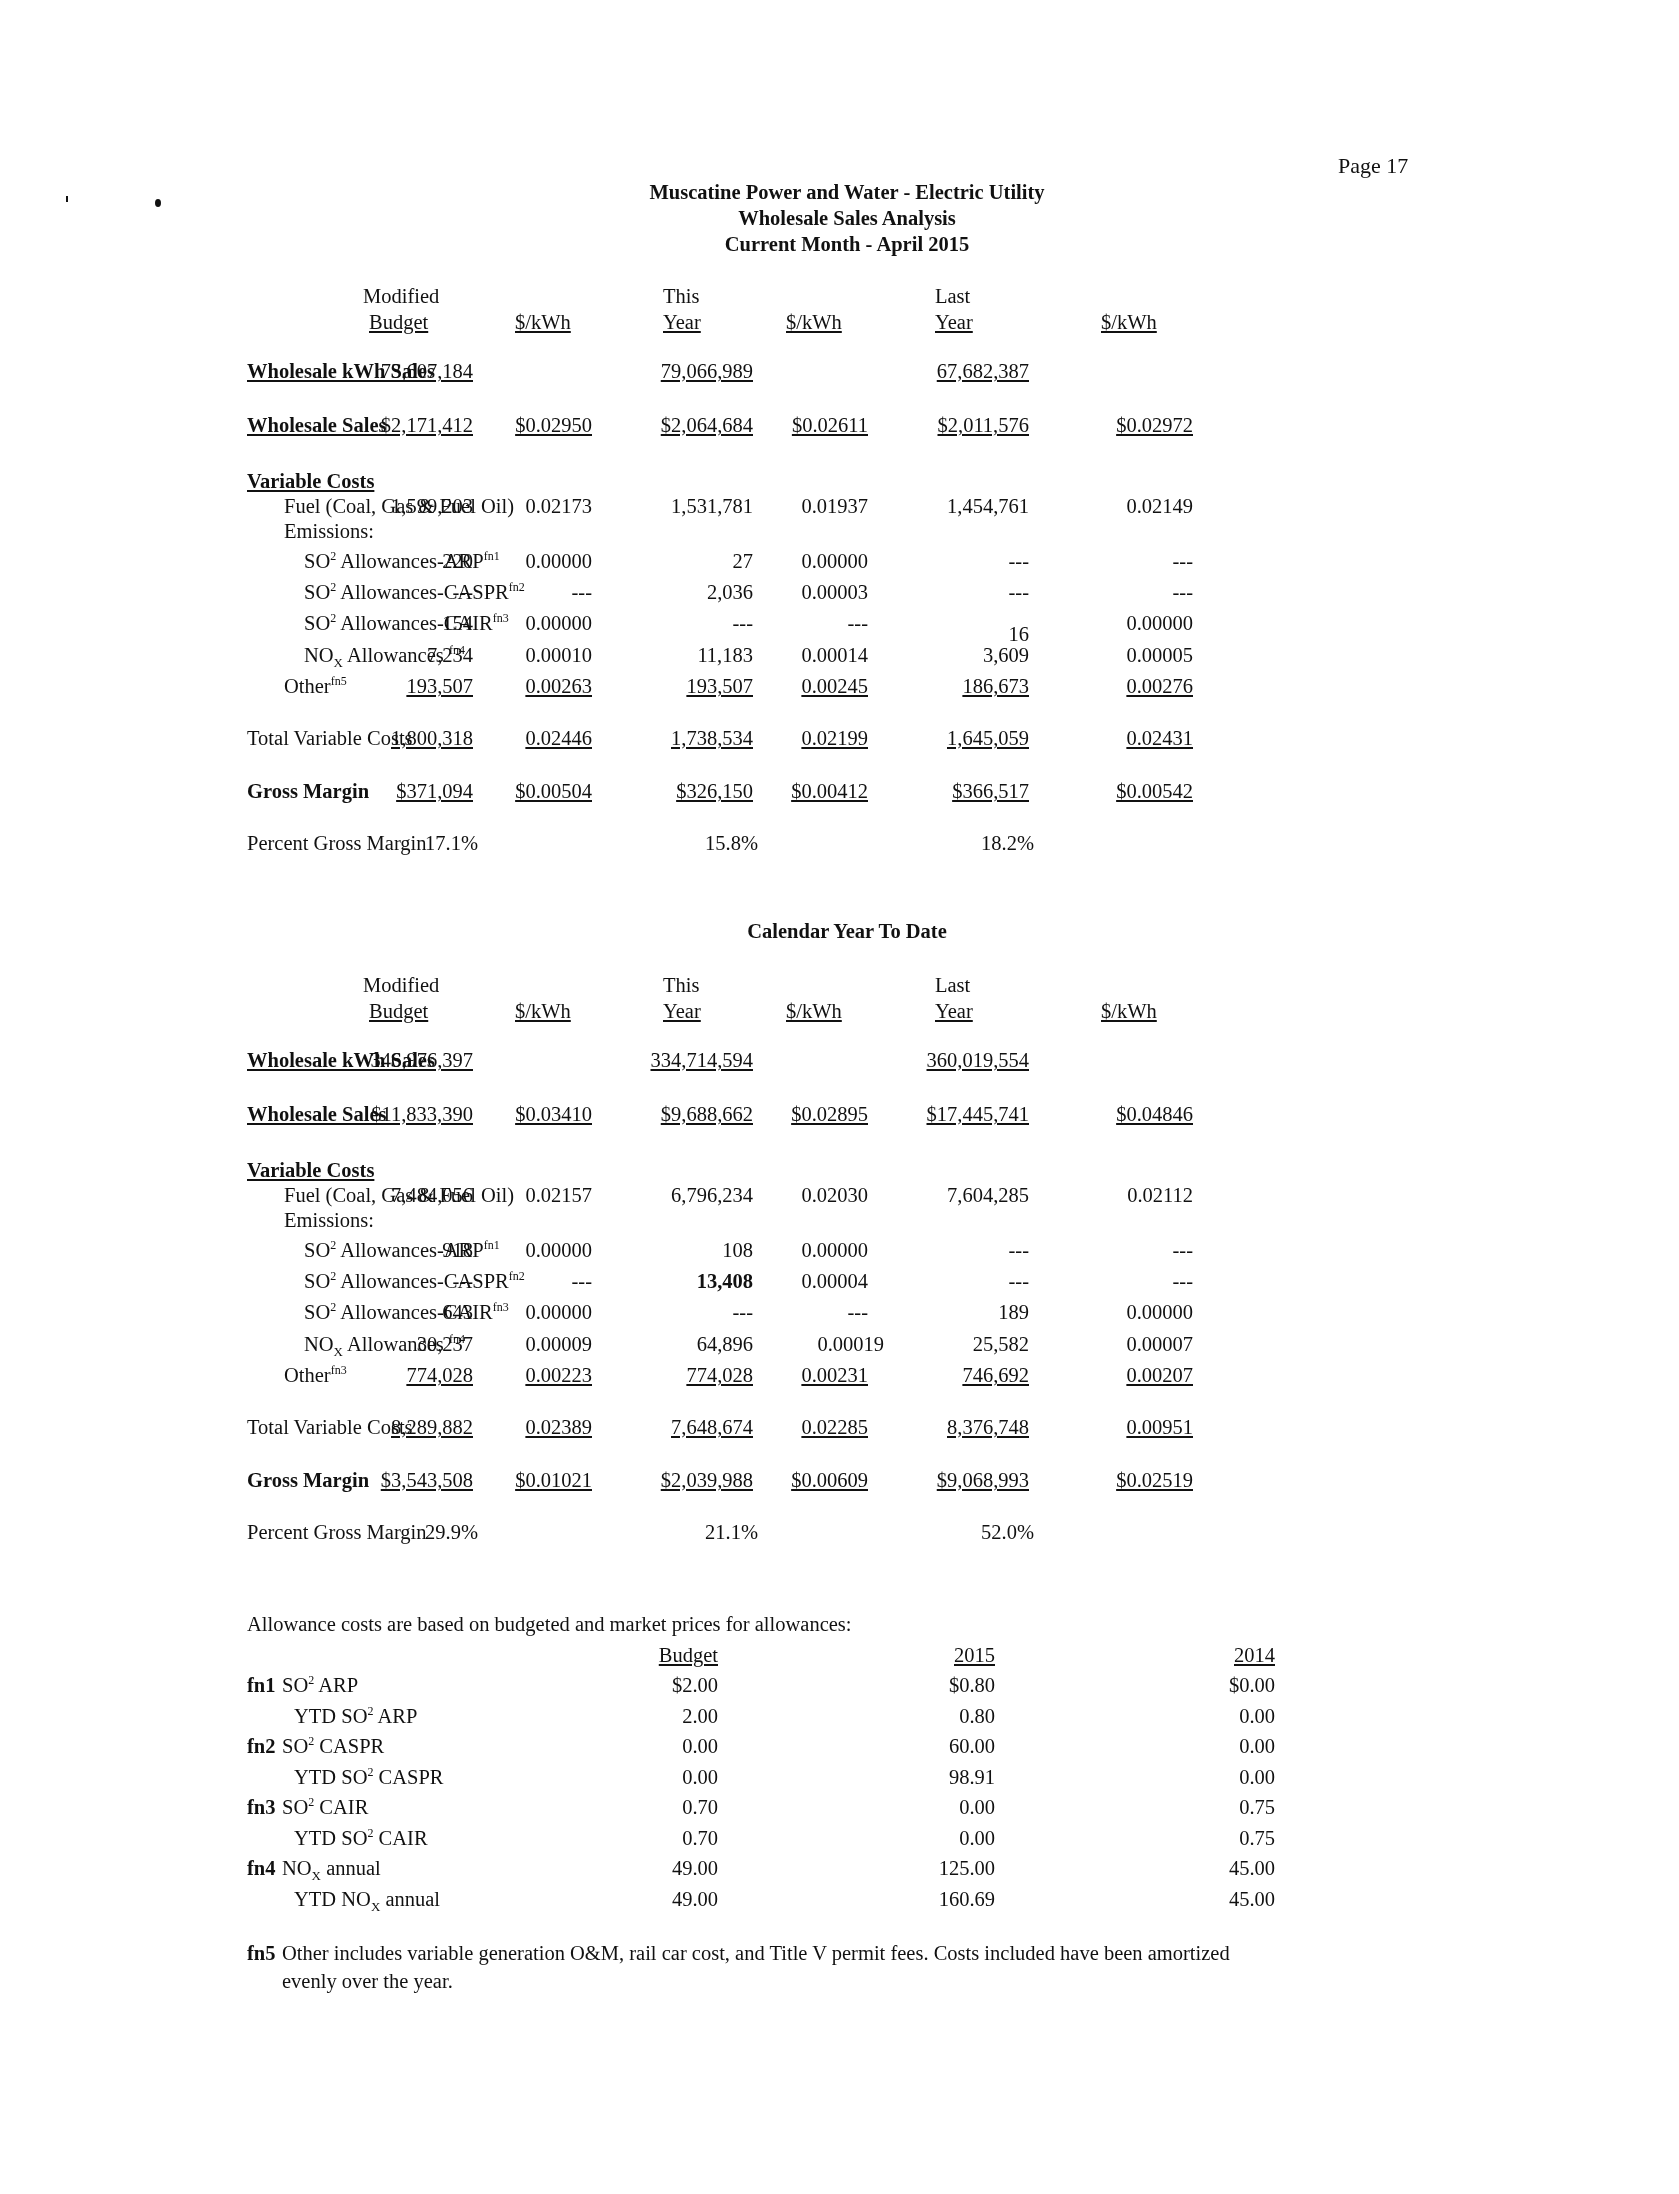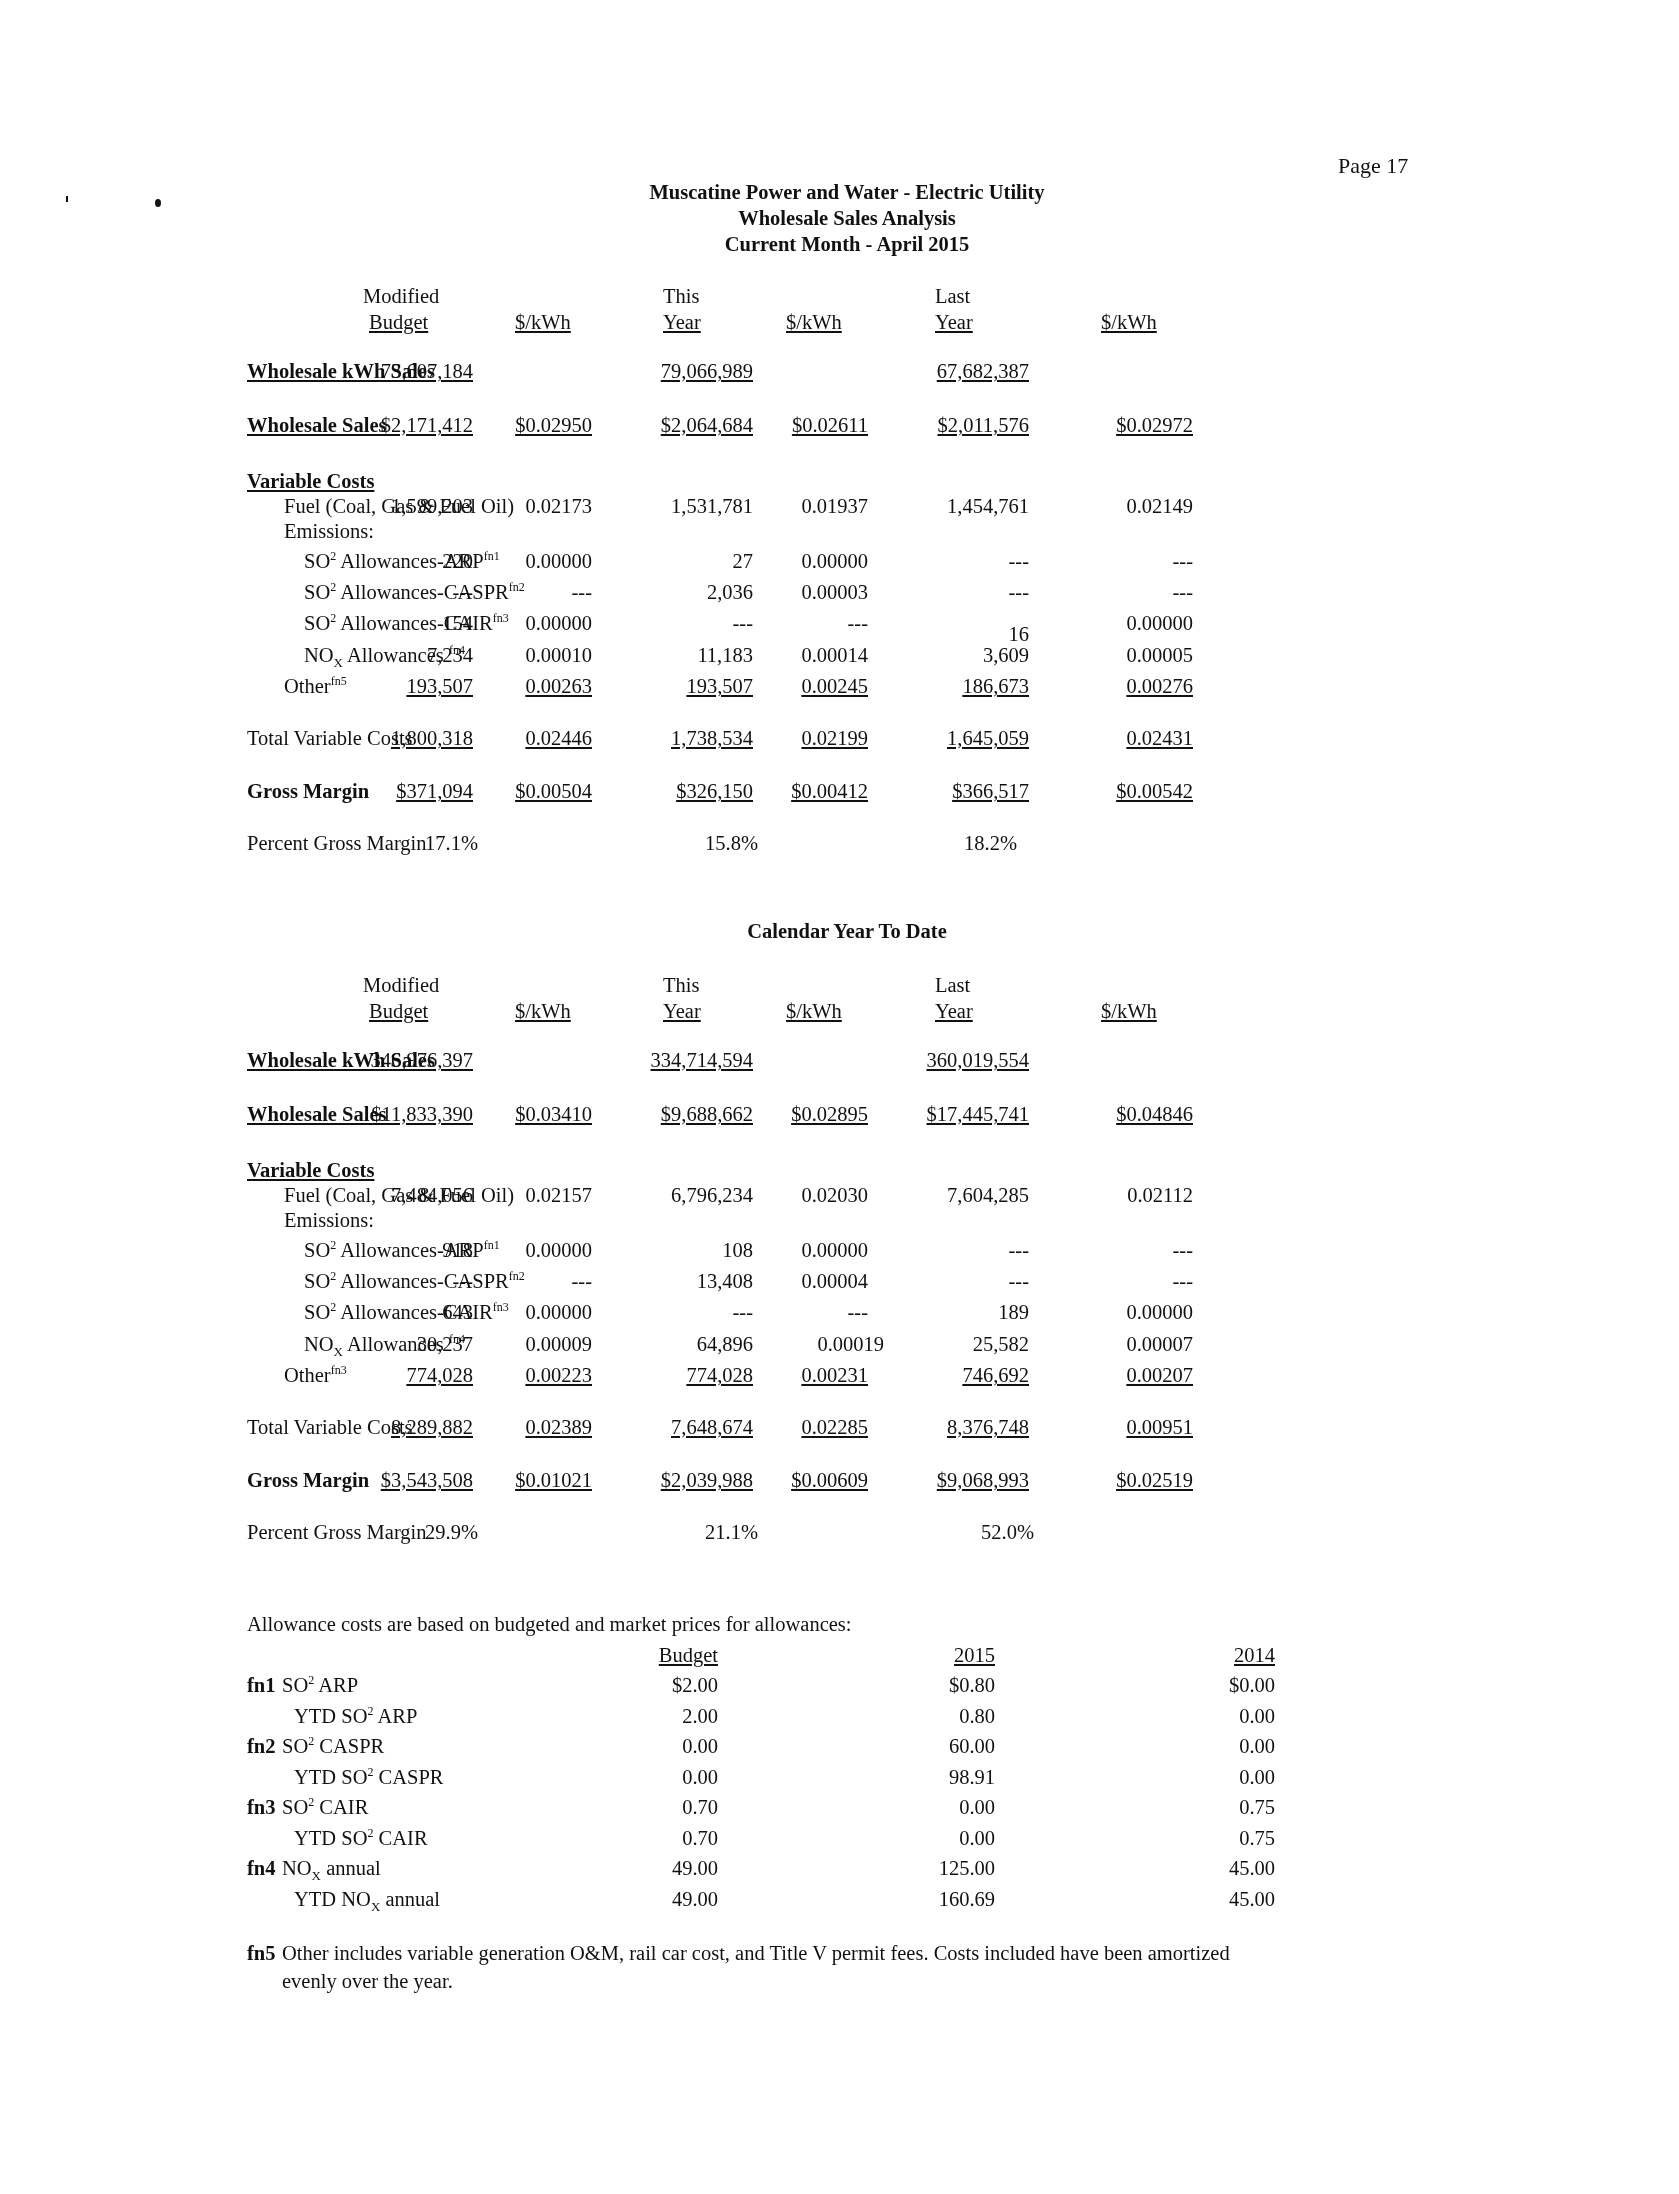--- a/index.html
+++ b/index.html
@@ -151,21 +151,21 @@
       <div class="c u" style="right: 855px;">$0.00504</div>
       <div class="c u" style="right: 694px;">$326,150</div>
       <div class="c u" style="right: 579px;">$0.00412</div>
       <div class="c u" style="right: 418px;">$366,517</div>
       <div class="c u" style="right: 254px;">$0.00542</div>
     </div>
     <div class="row" style="top: 547px;">
       <div class="lbl"><span>Percent Gross Margin</span></div>
       <div class="c" style="right: 969px;">17.1%</div>
       <div class="c" style="right: 689px;">15.8%</div>
-      <div class="c" style="right: 430px;">18.2%</div>
+      <div class="c" style="right: 413px;">18.2%</div>
     </div>
   </div>
 
 <div class="abs section-title" style="top:920px;">
   <span>Calendar Year To Date</span>
 </div>
 
 <div class="tbl" id="tbl-ytd" style="top:974px;height:600px;">
     <div class="hdr" style="left: 116px; top: 0px;">Modified</div>
     <div class="hdr" style="left: 416px; top: 0px;">This</div>
@@ -212,21 +212,21 @@
       <div class="c" style="right: 855px;">0.00000</div>
       <div class="c" style="right: 694px;">108</div>
       <div class="c" style="right: 579px;">0.00000</div>
       <div class="c" style="right: 418px;">---</div>
       <div class="c" style="right: 254px;">---</div>
     </div>
     <div class="row" style="top: 296px;">
       <div class="lbl i2"><span>SO</span><sup>2</sup><span> Allowances-CASPR</span><sup>fn2</sup></div>
       <div class="c" style="right: 974px;">---</div>
       <div class="c" style="right: 855px;">---</div>
-      <div class="c" style="right: 694px;">13,408</div>
+      <div class="c" style="right: 694px; font-weight: bold;">13,408</div>
       <div class="c" style="right: 579px;">0.00004</div>
       <div class="c" style="right: 418px;">---</div>
       <div class="c" style="right: 254px;">---</div>
     </div>
     <div class="row" style="top: 327px;">
       <div class="lbl i2"><span>SO</span><sup>2</sup><span> Allowances-CAIR</span><sup>fn3</sup></div>
       <div class="c" style="right: 974px;">643</div>
       <div class="c" style="right: 855px;">0.00000</div>
       <div class="c" style="right: 694px;">---</div>
       <div class="c" style="right: 579px;">---</div>

